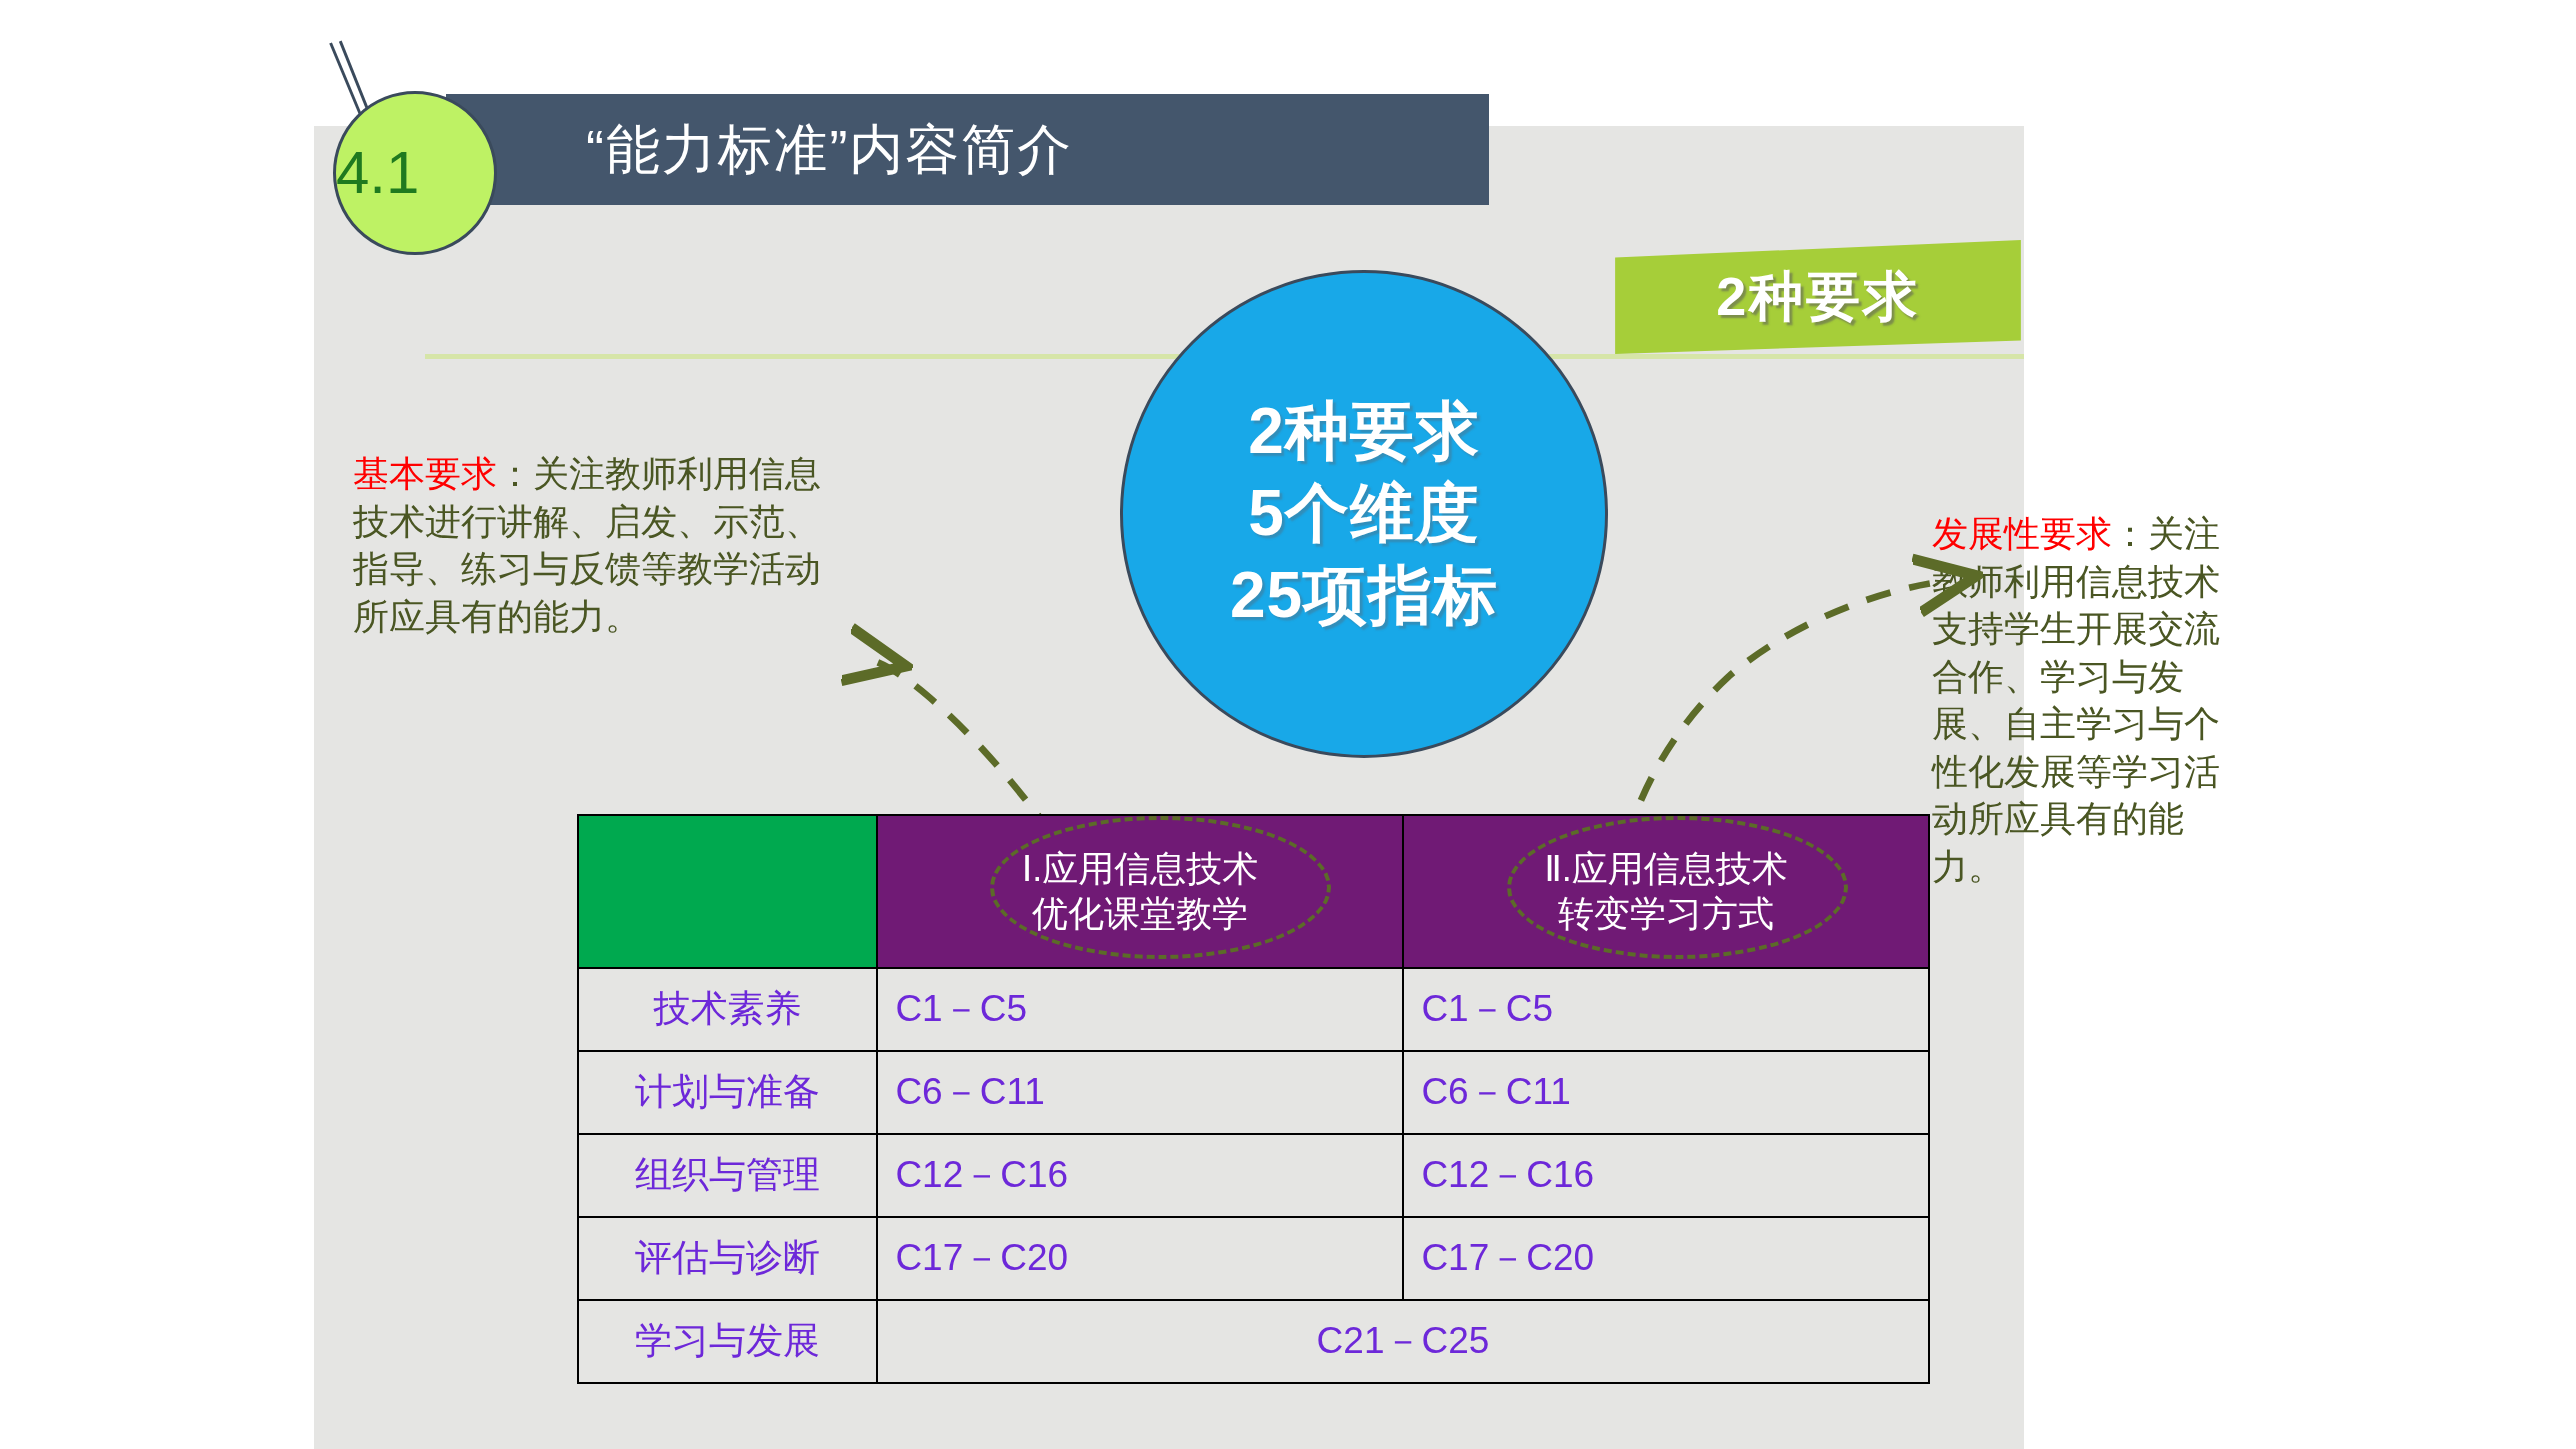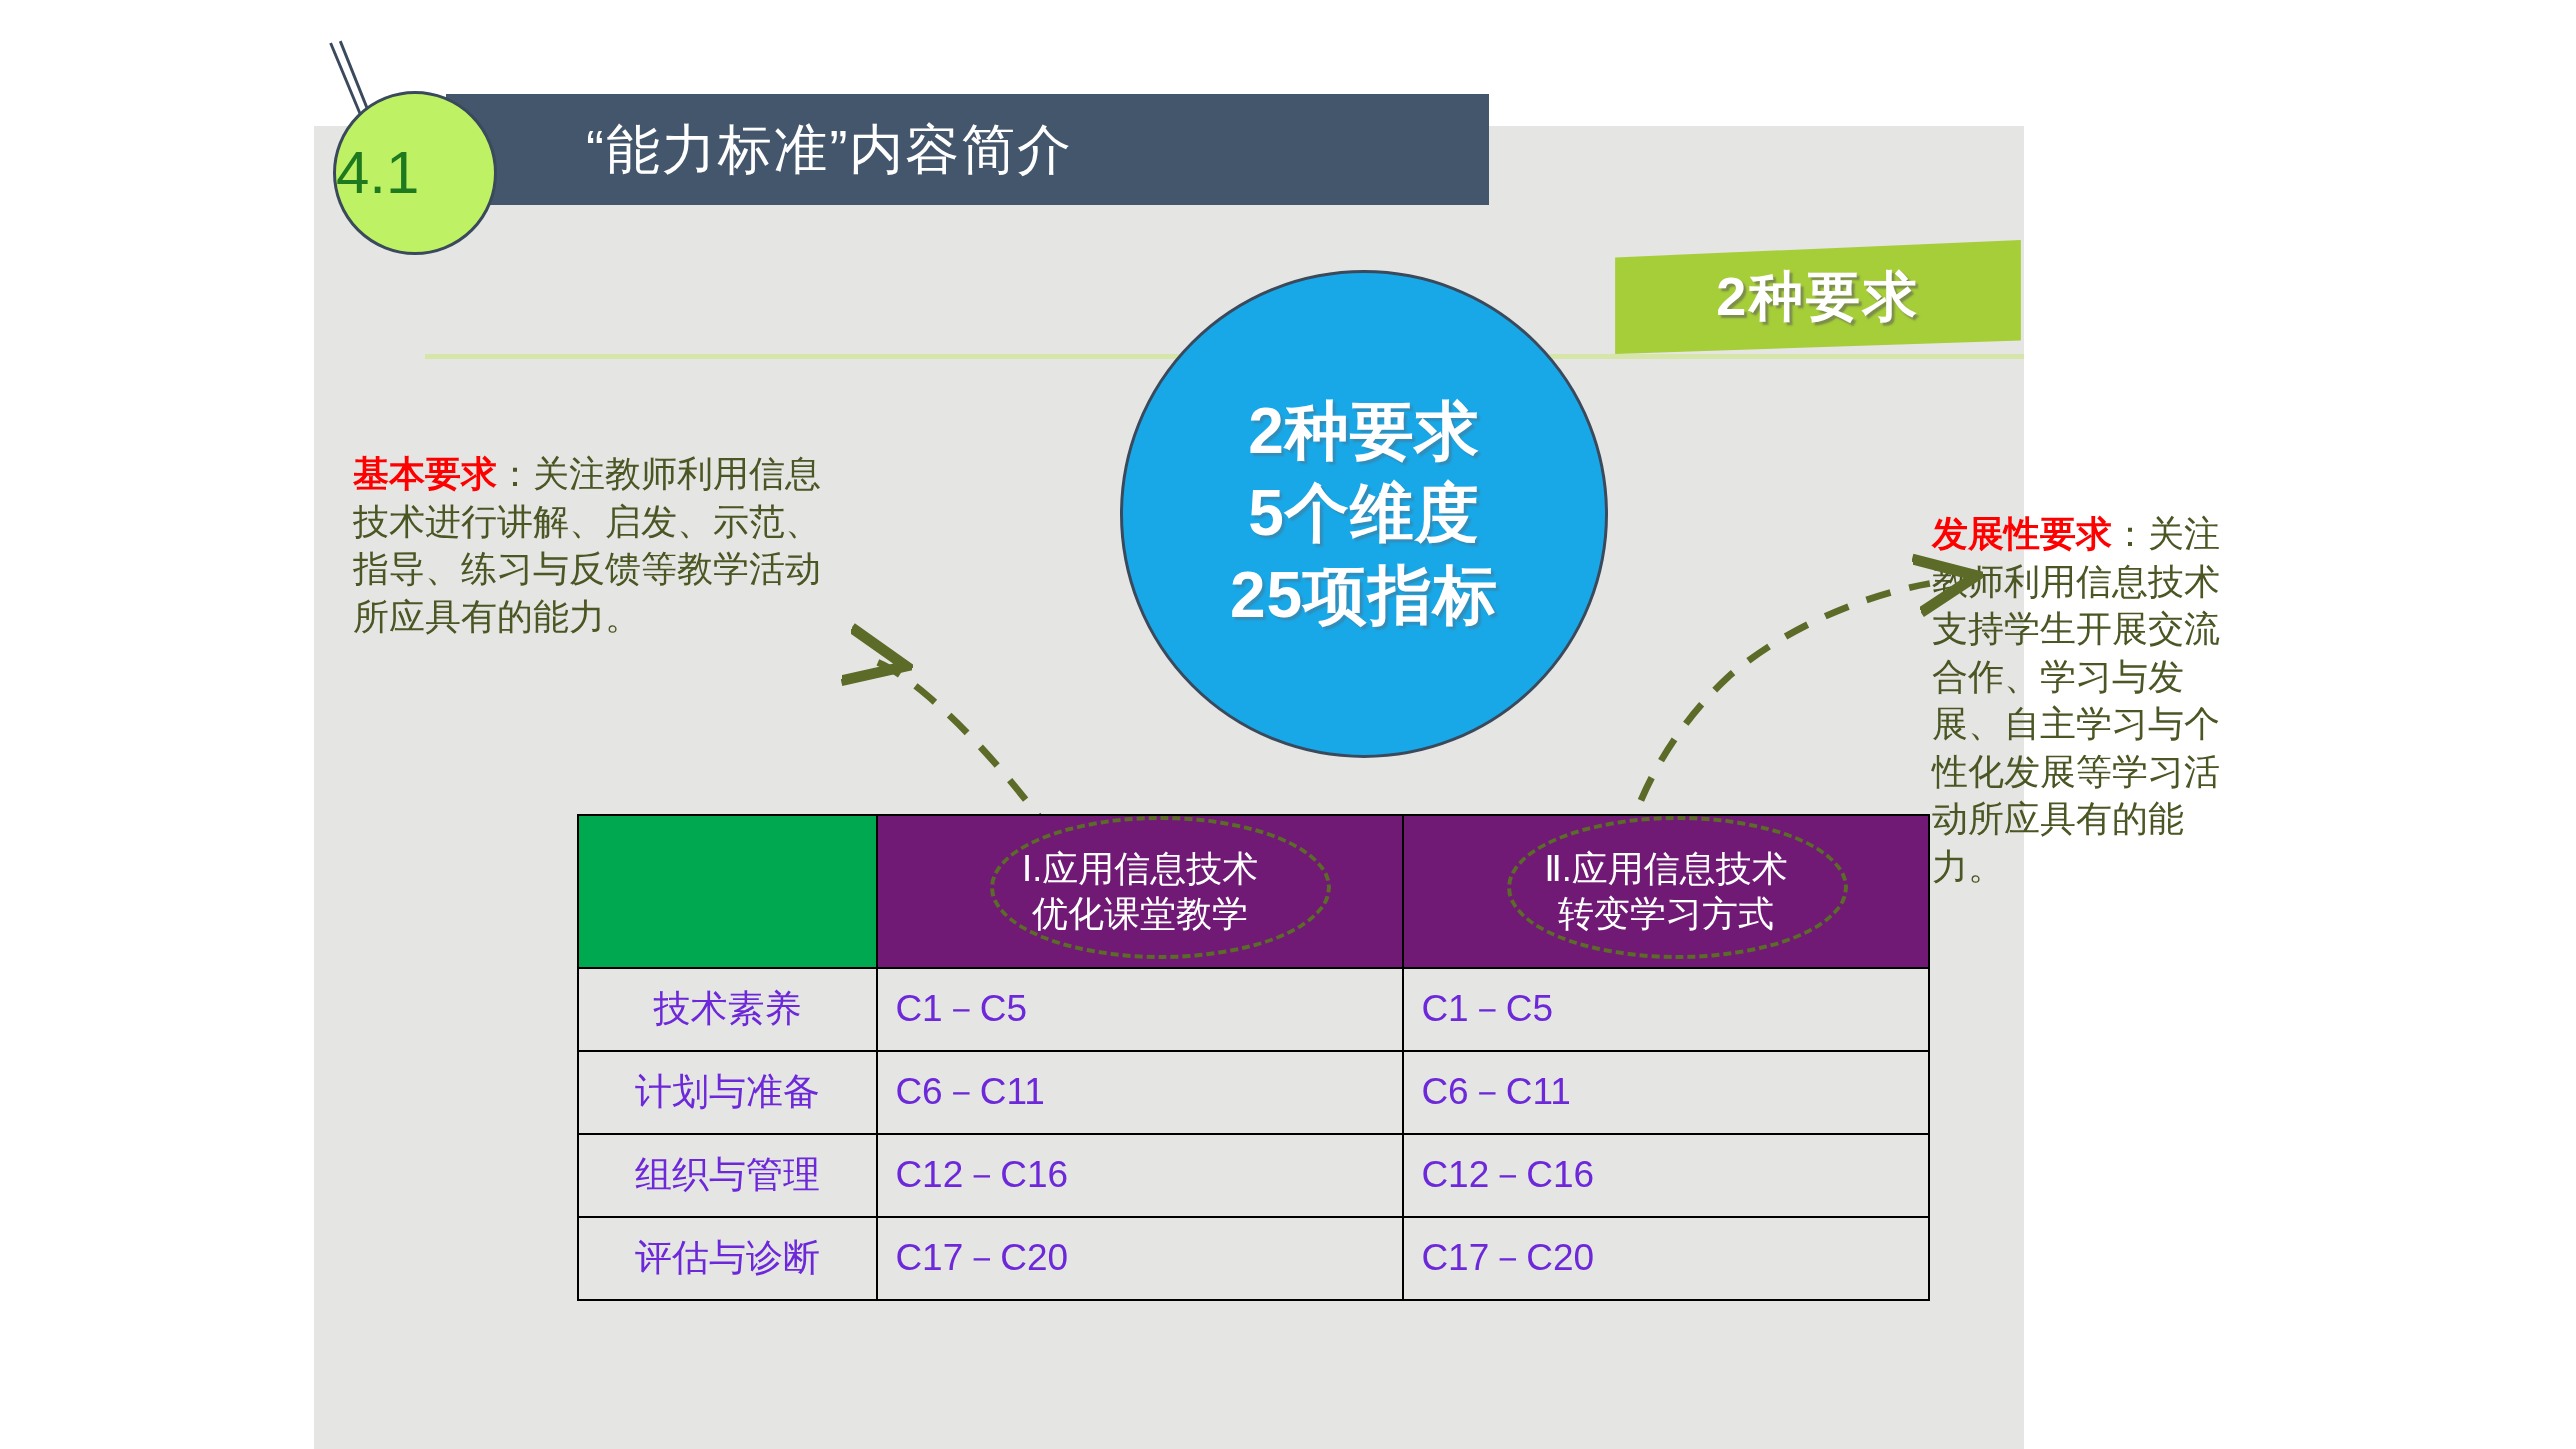--- a/index.html
+++ b/index.html
@@ -137,21 +137,21 @@
 
   
   .note {
     position: absolute;
     color: #4a5623;
     font-size: 36px;
     line-height: 1.32;
   }
   .note .lead {
     color: #ff0000;
-    font-weight: bold;
+    font-weight: normal;
   }
   #note-left {
     left: 353px;
     top: 450px;
     width: 502px;
   }
   #note-right {
     left: 1932px;
     top: 510px;
     width: 307px;
@@ -297,18 +297,22 @@
     <tr>
       <td class="rowlabel">组织与管理</td>
       <td>C12－C16</td>
       <td>C12－C16</td>
     </tr>
     <tr>
       <td class="rowlabel">评估与诊断</td>
       <td>C17－C20</td>
       <td>C17－C20</td>
     </tr>
+    <tr>
+      <td class="rowlabel">学习与发展</td>
+      <td class="span-cell" colspan="2">C21－C25</td>
+    </tr>
   </tbody>
 </table>
 
 <div id="hdr-ellipse-1" class="hdr-ellipse"></div>
 <div id="hdr-ellipse-2" class="hdr-ellipse"></div>
 
 
 </body></html>

